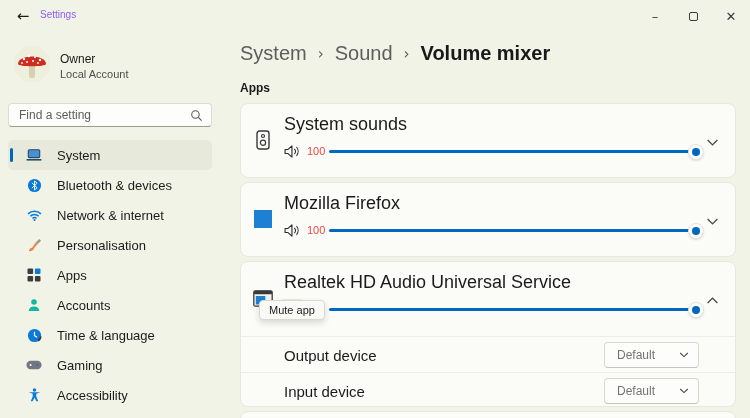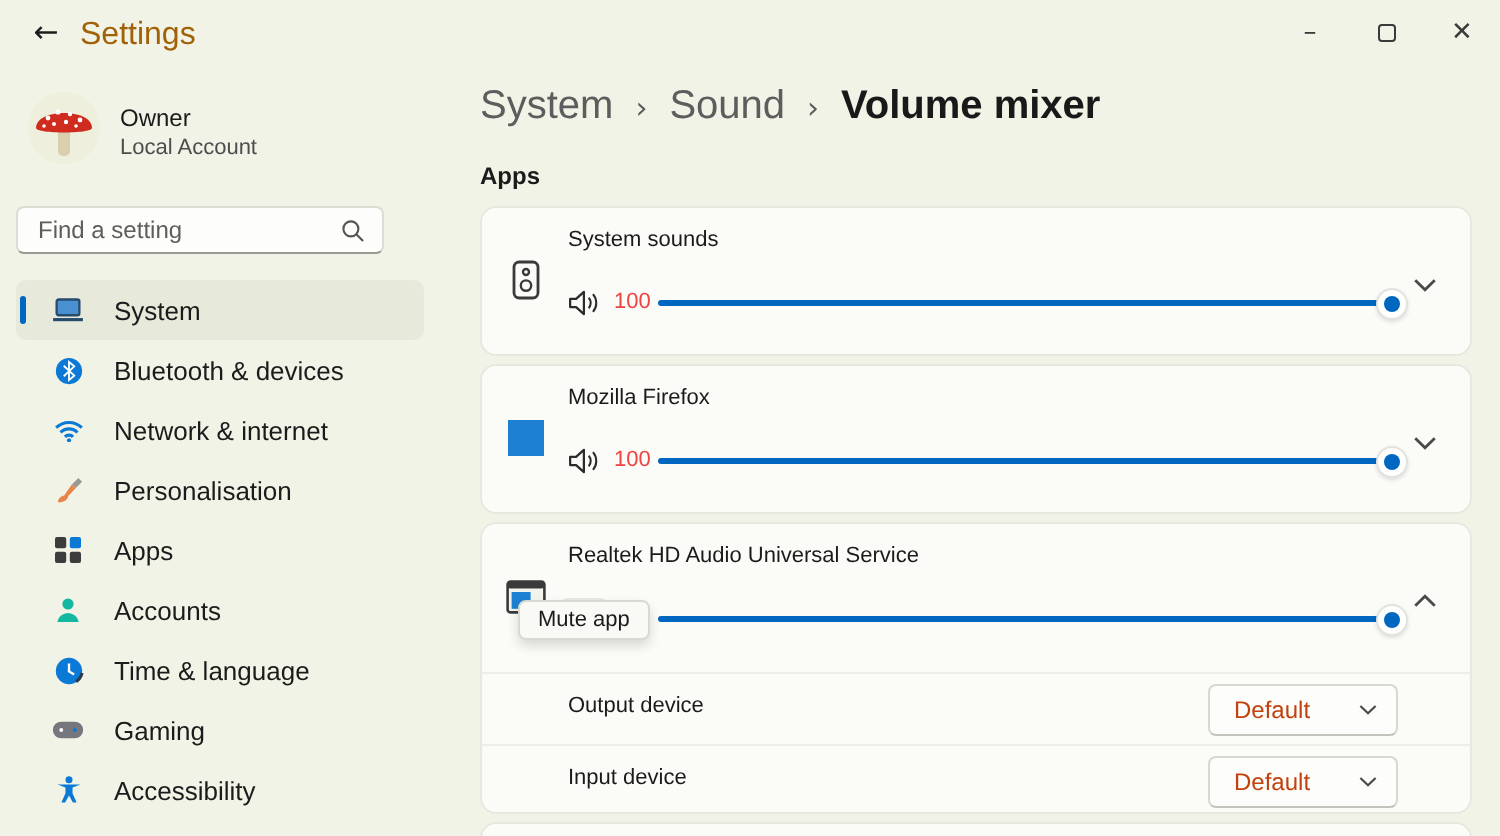--- a/index.html
+++ b/index.html
@@ -9,33 +9,33 @@
     background:#f1f3e6;
     font-family:"Liberation Sans", sans-serif;
     color:#1b1b1b;
     -webkit-font-smoothing:antialiased;
   }
   
   .titlebar { position:absolute; top:0; left:0; width:750px; height:32px; }
   .back-btn { position:absolute; left:10px; top:4px; width:26px; height:24px;
     border:none; background:transparent; font-size:15px; color:#1b1b1b; cursor:default;
     font-family:"DejaVu Sans", sans-serif; }
-  .tb-title { position:absolute; left:40px; top:9px; font-size:16px; color:#a16207; }
+  .tb-title { position:absolute; left:40px; top:9px; font-size:10px; color:#8b5cf6; }
   .win-btns { position:absolute; right:0; top:0; display:flex; }
   .win-btn { width:38px; height:32px; display:flex; align-items:center; justify-content:center;
     border:none; background:transparent; color:#3a3a3a; font-size:13px;
     font-family:"DejaVu Sans", sans-serif; }
   .max-glyph { width:9px; height:9px; border:1px solid #3a3a3a; border-radius:2px; }
   
   .sidebar { position:absolute; left:0; top:32px; width:220px; height:386px; }
   .avatar { position:absolute; left:14px; top:14px; width:36px; height:36px;
     border-radius:50%; overflow:hidden; background:#eef0df; }
   .user-name { position:absolute; left:60px; top:20px; font-size:12px; font-weight:normal; }
   .user-type { position:absolute; left:60px; top:36px; font-size:11px; color:#4d4d4d; }
-  .searchbox { position:absolute; left:8px; top:71px; width:184px; height:24px;
+  .searchbox { position:absolute; left:8px; top:71px; width:204px; height:24px;
     background:#fdfdfb; border:1px solid #dcdcd4; border-bottom-color:#9a9a93;
     border-radius:4px; }
   .searchbox input { position:absolute; left:0; top:0; width:100%; height:100%;
     border:none; background:transparent; outline:none; padding:0 28px 0 10px;
     font-size:12px; font-family:inherit; color:#1b1b1b; }
   .searchbox input::placeholder { color:#5d5d5d; opacity:1; }
   .search-glyph { position:absolute; right:8px; top:5px; width:13px; height:13px; }
   .nav { position:absolute; left:8px; top:108px; width:204px; }
   .nav-item { position:relative; height:30px; display:flex; align-items:center;
     padding-left:18px; border-radius:5px; cursor:default; }
@@ -56,45 +56,45 @@
   
   .card { position:absolute; left:240px; width:496px; background:#fbfbf8;
     border:1px solid #e7e8df; border-radius:8px; }
   .card1 { top:103px; height:75px; }
   .card2 { top:182px; height:75px; }
   .card3 { top:261px; height:146px;text-align:right; }
   .card-partial { top:411px; height:12px; border-radius:8px 8px 0 0; }
   .app-icon { position:absolute; left:11px; top:24px; width:22px; height:24px;
     display:flex; align-items:center; justify-content:center; }
   .ff-square { width:18px; height:18px; background:#1e80d2; }
-  .card-title { position:absolute; left:43px; top:10px; font-size:11px; color:#1b1b1b; }
+  .card-title { position:absolute; left:43px; top:10px; font-size:18px; color:#1b1b1b; }
   .mute-btn { position:absolute; left:39px; top:37px; width:24px; height:21px;
     border:none; background:transparent; border-radius:4px;
     display:flex; align-items:center; justify-content:center; }
   .mute-btn.hovered { background:#e9e9e2; }
   .vol-val { position:absolute; left:66px; top:41px; font-size:11px; color:#ef4444; }
   .slider { position:absolute; left:88px; top:40px; width:372px; height:16px; }
   .slider .track { position:absolute; left:0; top:6px; height:3px; width:100%;
     border-radius:2px; background:#0067c0; }
   .slider .thumb { position:absolute; right:-3px; top:0; width:16px; height:16px;
     border-radius:50%; background:#ffffff; border:1px solid #e3e3de;
     box-shadow:0 1px 2px rgba(0,0,0,.12); }
   .slider .thumb::after { content:""; position:absolute; left:3px; top:3px;
     width:8px; height:8px; border-radius:50%; background:#0067c0; }
   .expand-btn { position:absolute; right:10px; top:27px; width:26px; height:22px;
     border:none; background:transparent; display:flex; align-items:center; justify-content:center; }
   
   .dev-row { position:absolute; left:0; width:100%; height:36px; border-top:1px solid #eeeee8; }
   .row-output { top:74px; }
   .row-input { top:110px; }
-  .dev-label { position:absolute; left:43px; top:10px; font-size:11px; color:#1b1b1b; }
+  .dev-label { position:absolute; left:43px; top:10px; font-size:15px; color:#1b1b1b; }
   .dropdown { position:absolute; right:36px; top:5px; width:95px; height:26px;
     background:#fdfdfb; border:1px solid #d8d8d0; border-bottom-color:#c4c4bc;
     border-radius:4px; display:flex; align-items:center; }
-  .dd-value { font-size:12px; margin-left:12px; color:#c2410c; }
+  .dd-value { font-size:12px; margin-left:12px; color:#737373; }
   .dd-chev { position:absolute; right:9px; top:8px; }
   
   .tooltip { position:absolute; left:18px; top:19px; height:20px; padding:0 9px;
     background:#f9f9f6; border:1px solid #d9d9d2; border-radius:4px;
     box-shadow:0 3px 6px rgba(0,0,0,.14); font-size:11px; color:#1b1b1b;
     display:flex; align-items:center; z-index:5; white-space:nowrap;margin-top:19px; }
 </style>
 </head>
 <body>
 

